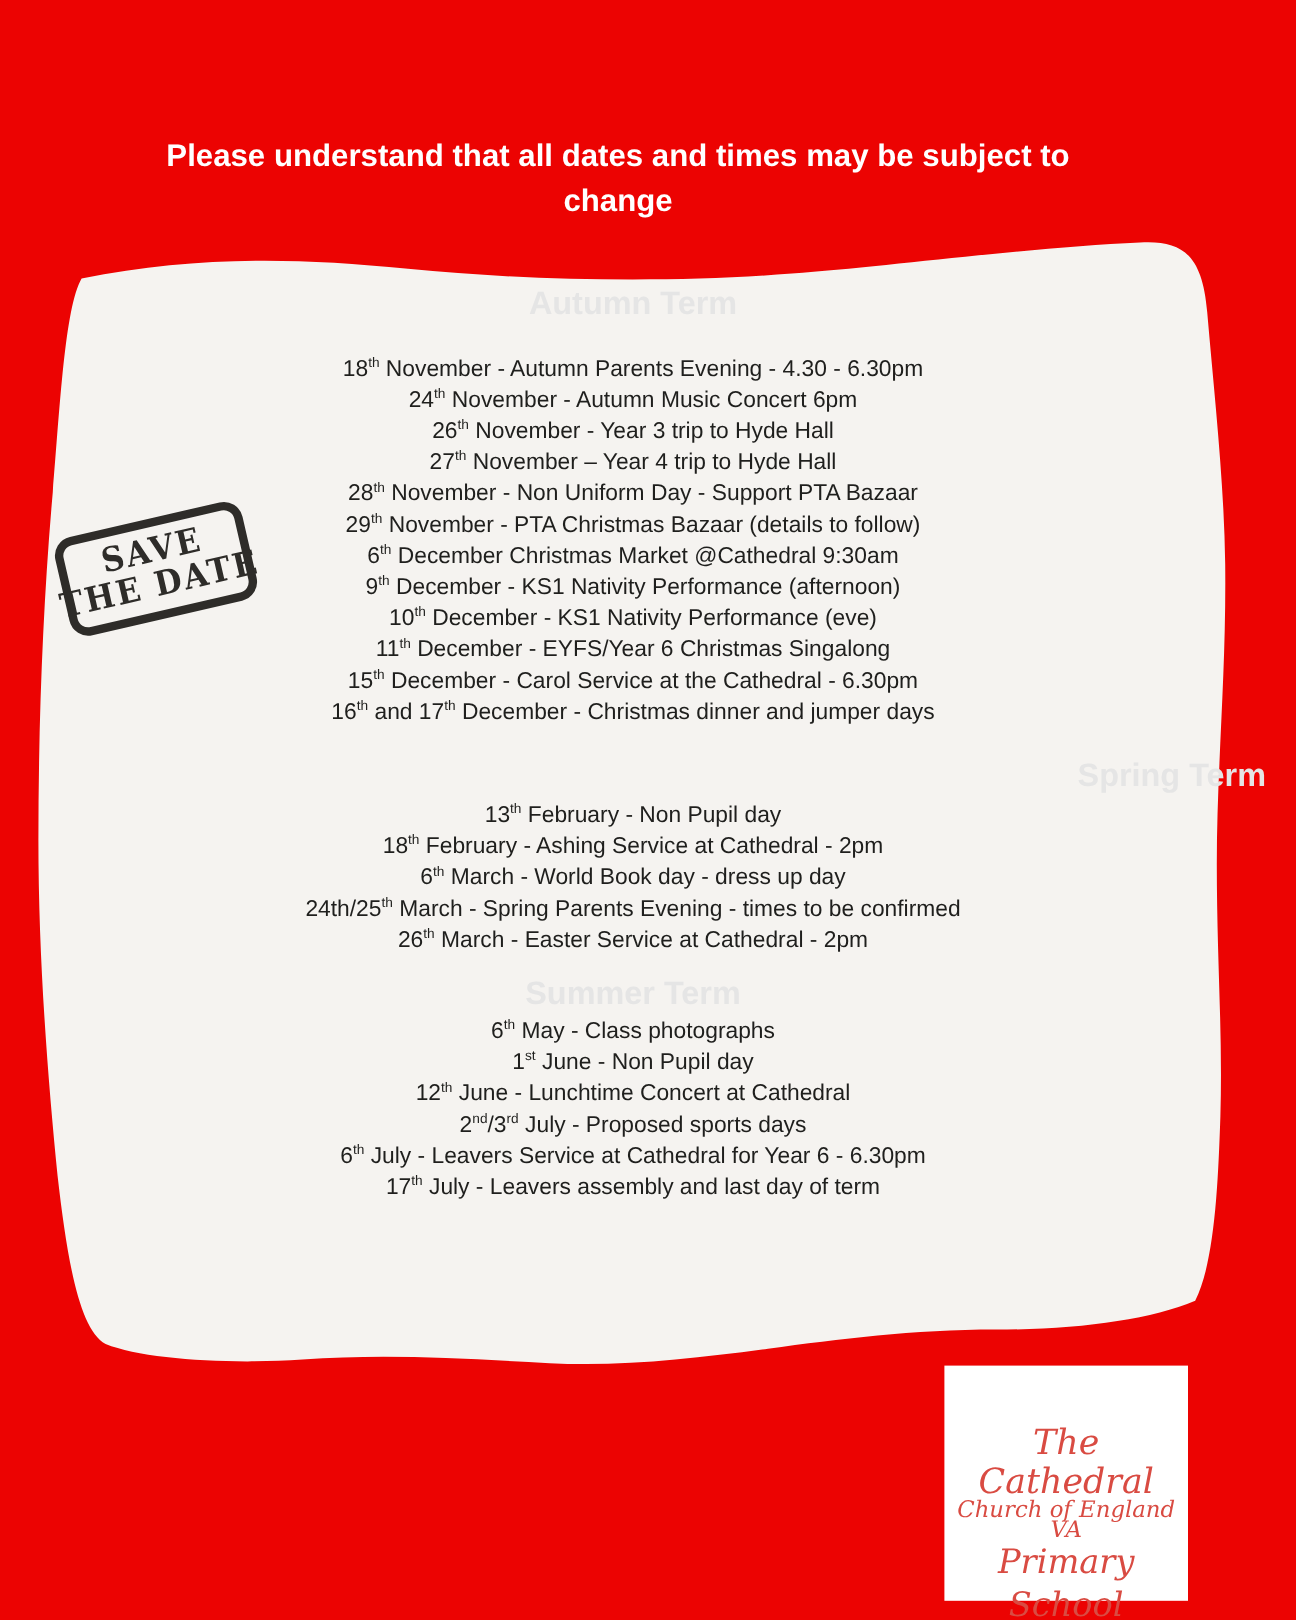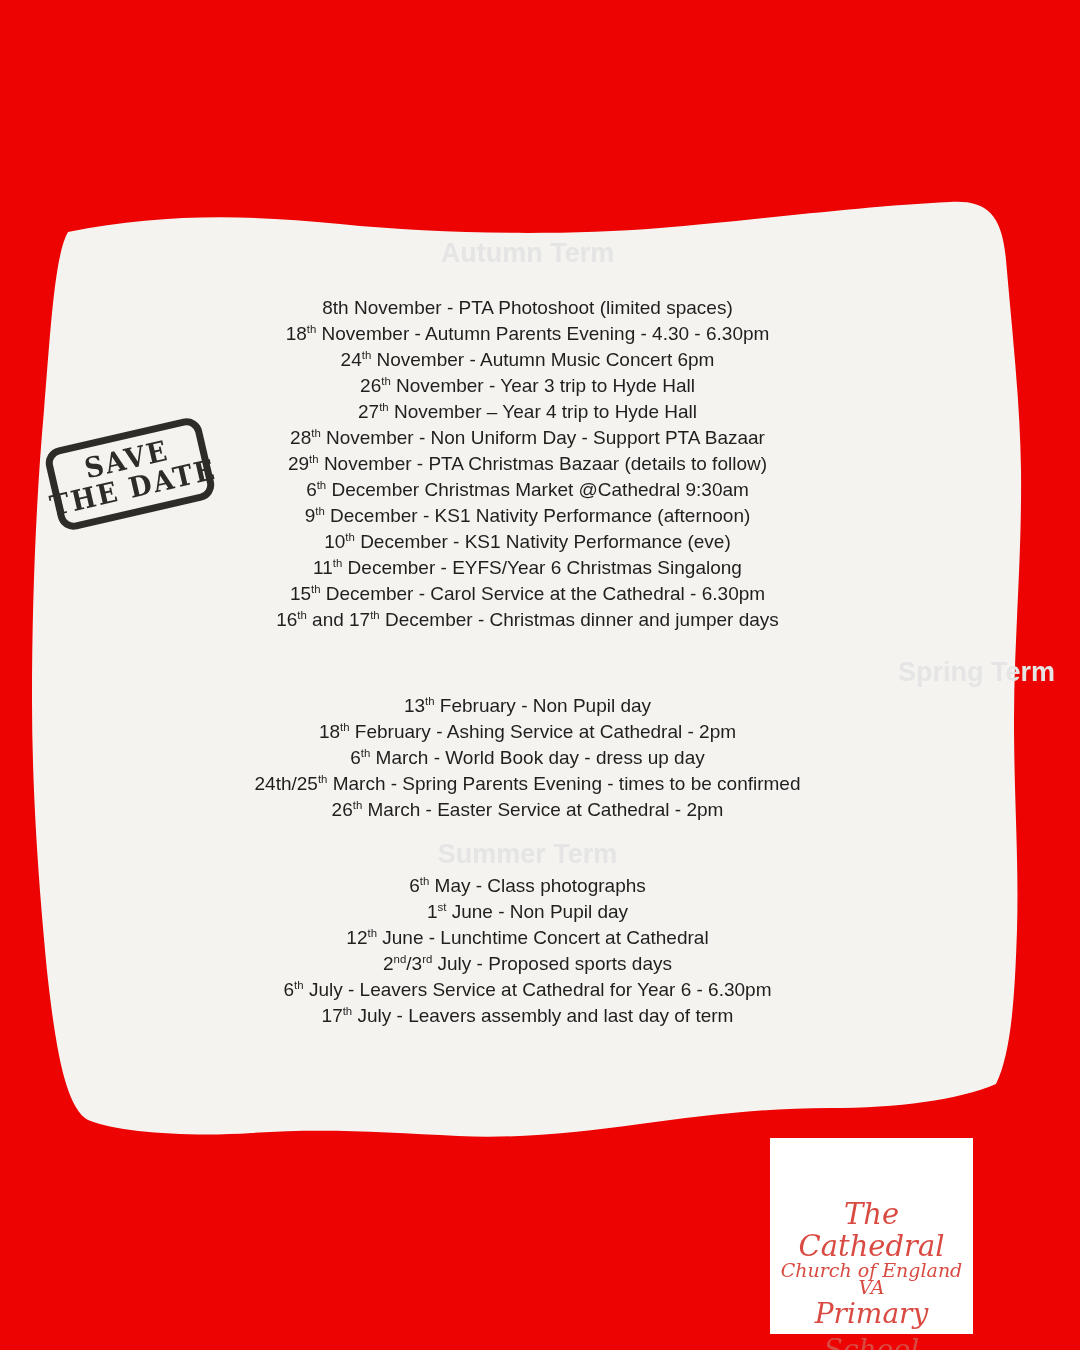--- a/index.html
+++ b/index.html
@@ -67,38 +67,42 @@
   }
   .stamp-line{
     font-size:26px;
     line-height:29px;
     letter-spacing:2px;
     transform:scaleY(1.08);
     white-space:nowrap;
   }
   .logo{
     position:absolute;
-    left:770px;top:1138px;
+    left:787px;top:1138px;
     width:203px;height:196px;
     background:#ffffff;
     text-align:center;
     color:var(--logo-red);
     font-family:"DejaVu Serif",serif;
     font-style:italic;
-    padding-top:60px;
+    padding-top:48px;
   }
   .logo-1{font-size:29px;line-height:32px;}
   .logo-2{font-size:19px;line-height:17px;}
   .logo-3{font-size:28px;line-height:36px;}
 </style>
 </head>
 <body>
 
 <div class="stage">
 
+  <div class="disclaimer">
+    <div>Please understand that all dates and times may be subject to</div>
+    <div>change</div>
+  </div>
 
   <svg class="blob" viewBox="0 0 1080 1350" aria-hidden="true">
     <path d="
       M 68 232
       C 160 214 240 214 340 224
       C 440 234 560 236 660 228
       C 740 222 860 206 950 202
       C 985 200 1002 212 1006 260
       C 1012 330 1020 400 1021 470
       C 1022 560 1014 640 1014 720
@@ -113,21 +117,20 @@
       C 40 900 32 800 32 700
       C 32 600 36 500 44 410
       C 50 340 54 256 68 232
       Z"></path>
   </svg>
 
   <div class="content">
       <section class="term">
         <h2 class="term-title">Autumn Term</h2>
         <div class="events">
-          <p class="event">8th November - PTA Photoshoot (limited spaces)</p>
           <p class="event">18<sup>th</sup> November - Autumn Parents Evening - 4.30 - 6.30pm</p>
           <p class="event">24<sup>th</sup> November - Autumn Music Concert 6pm</p>
           <p class="event">26<sup>th</sup> November - Year 3 trip to Hyde Hall</p>
           <p class="event">27<sup>th</sup> November – Year 4 trip to Hyde Hall</p>
           <p class="event">28<sup>th</sup> November - Non Uniform Day - Support PTA Bazaar</p>
           <p class="event">29<sup>th</sup> November - PTA Christmas Bazaar (details to follow)</p>
           <p class="event">6<sup>th</sup> December Christmas Market @Cathedral 9:30am</p>
           <p class="event">9<sup>th</sup> December - KS1 Nativity Performance (afternoon)</p>
           <p class="event">10<sup>th</sup> December - KS1 Nativity Performance (eve)</p>
           <p class="event">11<sup>th</sup> December - EYFS/Year 6 Christmas Singalong</p>

